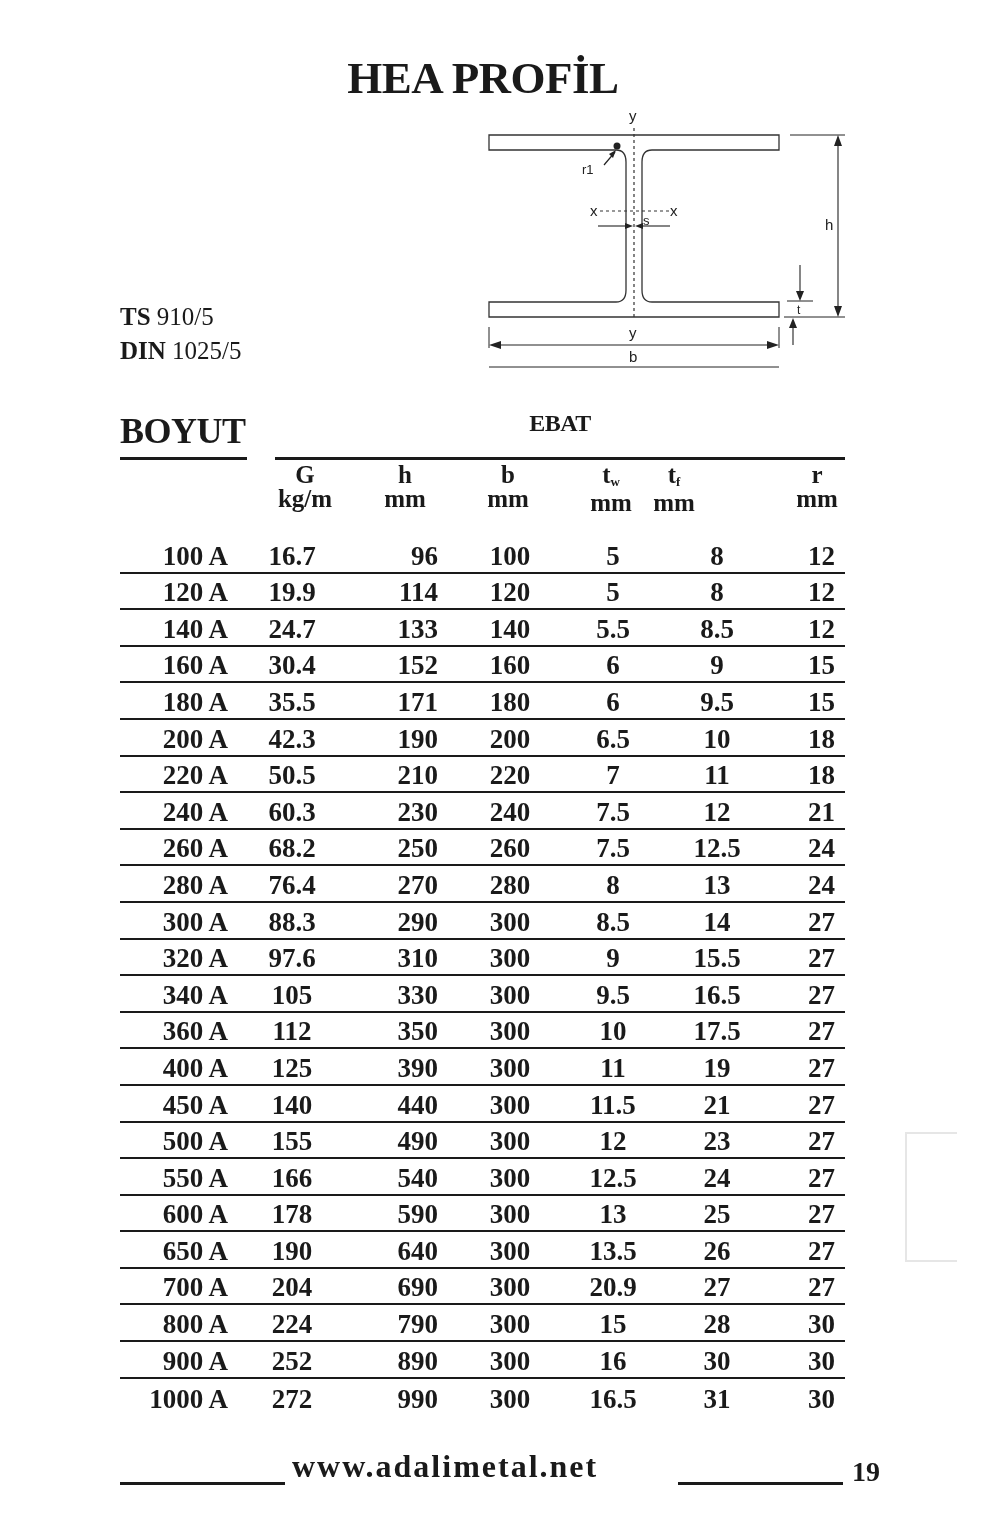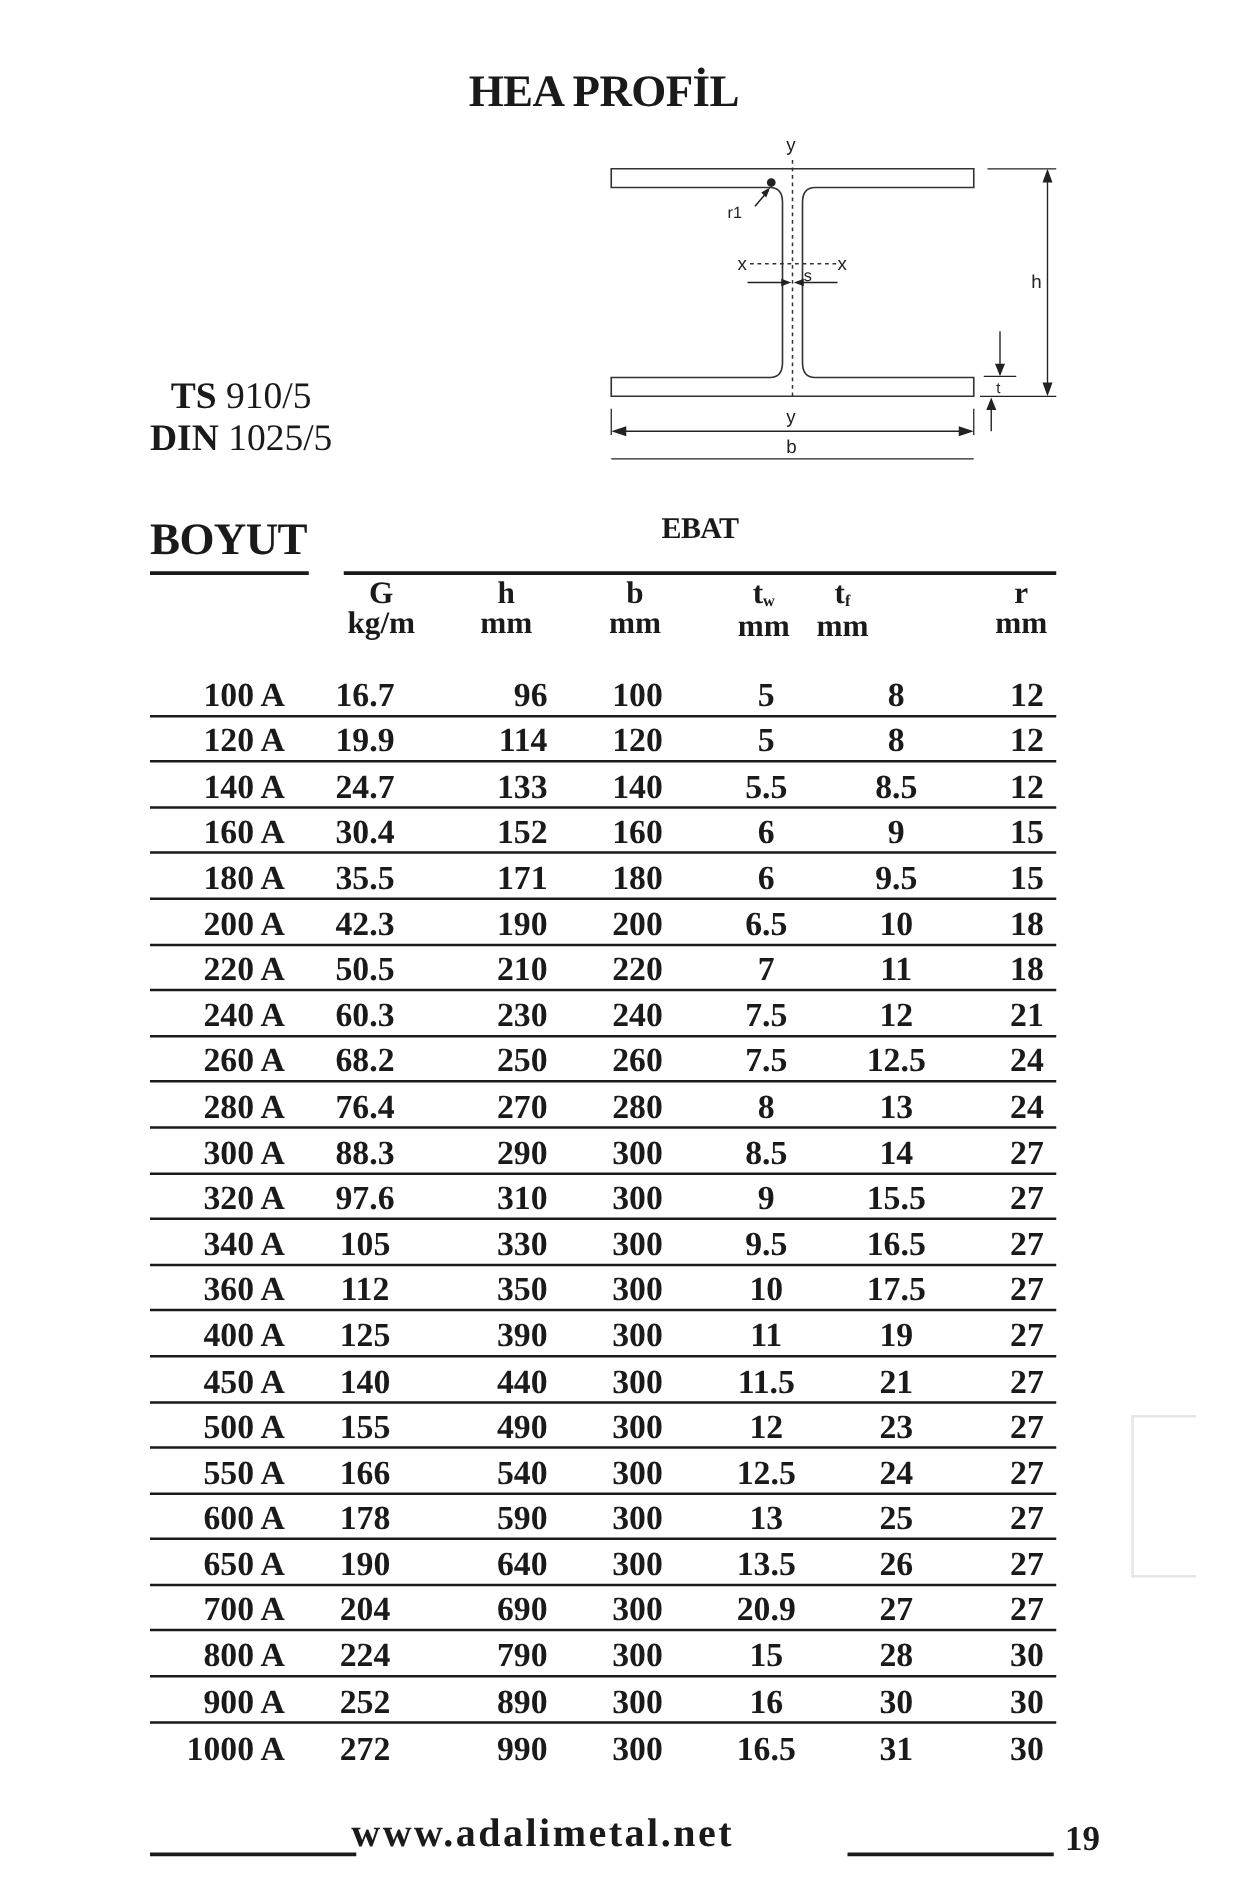--- a/index.html
+++ b/index.html
@@ -1,41 +1,41 @@
 <!DOCTYPE html>
 <html><head>
 <meta charset="utf-8">
 <style>
   html, body { margin: 0; padding: 0; background: #ffffff; }
   body { width: 1000px; height: 1515px; position: relative; overflow: hidden;
          font-family: "Liberation Serif", "DejaVu Serif", serif; color: #1a1a1a; }
   .title { position: absolute; left: 0; width: 966px; top: 52px; text-align: center;
-           font-size: 36px; font-weight: bold; letter-spacing: -0.5px; }
-  .standards { position: absolute; left: 120px; top: 300px; font-size: 30px; line-height: 34px; text-align: center; }
+           font-size: 45px; font-weight: bold; letter-spacing: -0.5px; }
+  .standards { position: absolute; left: 120px; top: 300px; font-size: 25px; line-height: 34px; }
   .standards b { font-weight: bold; }
   .diagram { position: absolute; left: 480px; top: 100px; width: 380px; height: 280px; }
   .sec-boyut { position: absolute; left: 120px; top: 410px; font-size: 36px; font-weight: bold; letter-spacing: -0.5px; }
   .line-boyut { position: absolute; left: 120px; top: 457px; width: 127px; height: 3px; background: #1a1a1a; }
   .sec-ebat { position: absolute; left: 275px; width: 570px; top: 410px; text-align: center; font-size: 24px; font-weight: bold; letter-spacing: -0.5px; }
   .line-ebat { position: absolute; left: 275px; top: 457px; width: 570px; height: 3px; background: #1a1a1a; }
   .col-head { position: absolute; top: 463px; width: 100px; text-align: center; font-size: 25px; font-weight: bold; line-height: 24px; }
   .col-head sub { font-size: 13px; vertical-align: baseline; position: relative; top: 3px; }
   .rows { position: absolute; left: 120px; top: 537px; width: 725px; }
   .row { position: relative; height: 36.6px; border-bottom: 2px solid #1a1a1a; box-sizing: border-box; }
   .row.last { border-bottom: none; }
   .cell { position: absolute; bottom: 1px; font-size: 27px; font-weight: bold; line-height: 30px; }
   .c-size { right: 617px; text-align: center; }
   .c-g { left: 139px; width: 66px; text-align: center; }
   .c-h { left: 258px; width: 60px; text-align: right; }
   .c-b { left: 360px; width: 60px; text-align: center; }
   .c-tw { left: 458px; width: 70px; text-align: center; }
   .c-tf { left: 562px; width: 70px; text-align: center; }
   .c-r { right: 10px; text-align: right; }
   .footer-line { position: absolute; top: 1482px; height: 3px; background: #1a1a1a; }
-  .footer-url { position: absolute; left: 281px; top: 1448px; font-size: 32px; font-weight: bold; letter-spacing: 2px; }
+  .footer-url { position: absolute; left: 292px; top: 1448px; font-size: 32px; font-weight: bold; letter-spacing: 2px; }
   .page-num { position: absolute; left: 852px; top: 1456px; font-size: 28px; font-weight: bold; }
   .tab-marker { position: absolute; left: 905px; top: 1132px; width: 50px; height: 126px;
                 border-left: 2px solid #e6e6e6; border-top: 2px solid #e6e6e6; border-bottom: 2px solid #e6e6e6; }
 </style>
 </head>
 <body>
 
 <div class="title">HEA PROFİL</div>
 
 <div class="standards">

